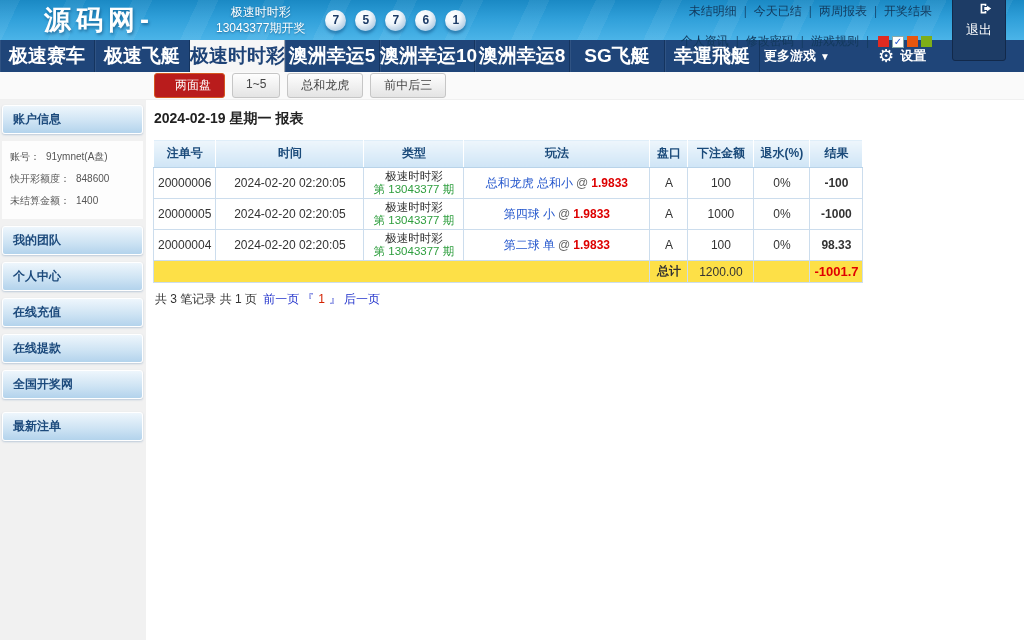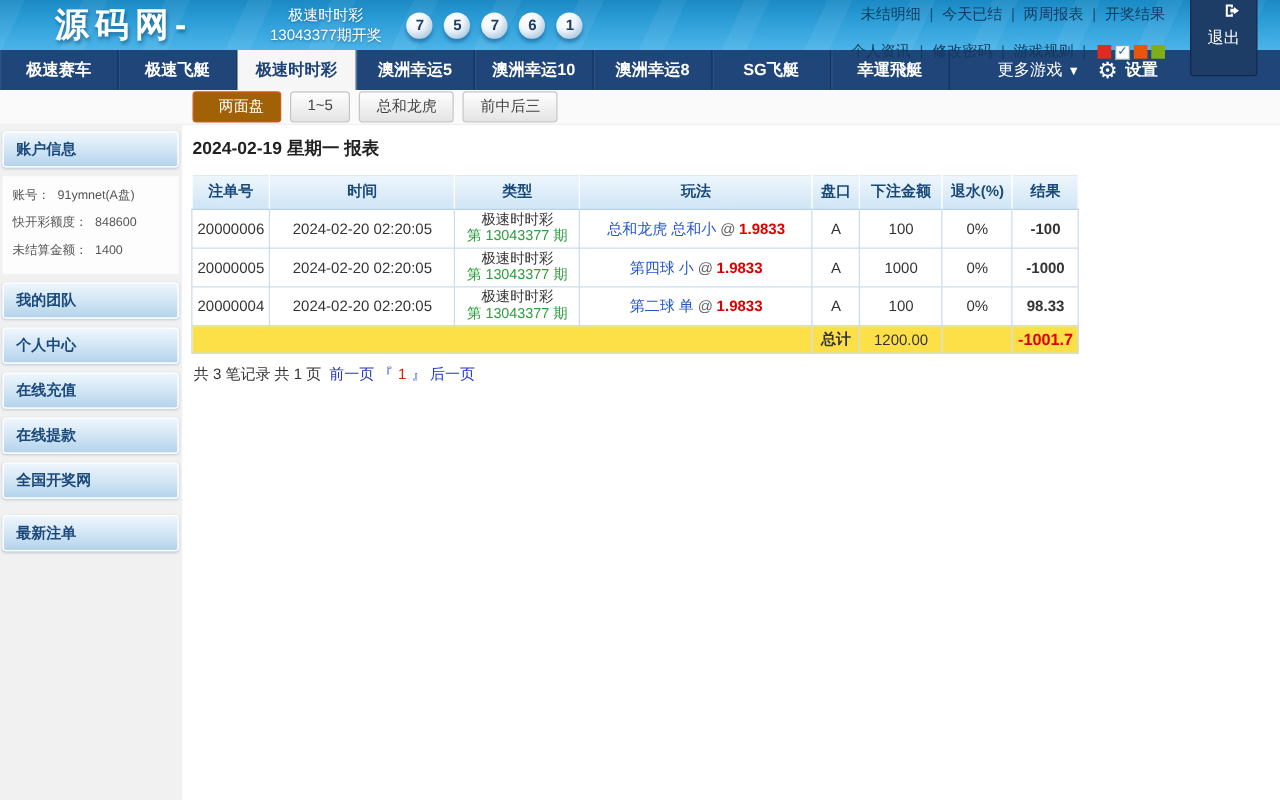--- a/index.html
+++ b/index.html
@@ -35,36 +35,36 @@
   .sq { width:11px; height:11px; display:inline-block; cursor:pointer; }
   .cbx { width:12px; height:12px; background:#fff; border:1px solid #8aa; display:inline-flex;
     align-items:center; justify-content:center; font-size:10px; color:#2255cc; cursor:pointer; line-height:1; }
   .logout-btn { margin:0 18px 0 20px; background:#1d3c66; border:1px solid #12294a; border-radius:3px;
     color:#fff; font-size:13px; padding:21px 13px; display:flex; align-items:flex-end; gap:6px;
     cursor:pointer; z-index:1; font-family:inherit;flex-direction:column; }
 
   
   .navbar { height:32px; flex:0 0 32px; background:#1f4579; display:flex; color:#fff; }
   .nav-tabs { display:flex; }
-  .nav-tab { width:95px; line-height:32px; text-align:center; font-size:13px; font-weight:bold;
+  .nav-tab { width:95px; line-height:32px; text-align:center; font-size:19px; font-weight:bold;
     cursor:pointer; border-right:1px solid rgba(0,20,50,.35); box-shadow:inset 1px 0 0 rgba(255,255,255,.08); white-space:nowrap; }
   .nav-tab.active { background:#f6f6f6; color:#1e4377; box-shadow:none; }
   .nav-right { display:flex; align-items:center; margin-left:4px; }
-  .more-games { width:100px; text-align:right; font-size:13px; font-weight:normal; cursor:pointer; }
+  .more-games { width:100px; text-align:left; font-size:13px; font-weight:bold; cursor:pointer; }
   .caret { font-size:10px; margin-left:4px; }
   .settings { display:flex; align-items:center; gap:6px; font-size:13px; font-weight:bold;
     margin-left:14px; cursor:pointer; }
   .gear { font-size:18px; line-height:1; }
 
   
   .subbar { height:28px; flex:0 0 28px; background:#fafafa; display:flex; align-items:center;
     padding-left:154px; gap:7px; border-bottom:1px solid #f0f0f0; }
   .subtab { font-size:12px; padding:3px 13px; border-radius:3px; cursor:pointer;
     background:linear-gradient(180deg,#fefefe,#e4e4e4); border:1px solid #c6c6c6; color:#444; }
-  .subtab.active { background:#a16207; border-color:#d4571f; color:#fff;padding-left:20px; }
+  .subtab.active { background:#b91c1c; border-color:#d4571f; color:#fff;padding-left:20px; }
 
   
   .content { flex:1 1 auto; display:flex; min-height:0; }
   .sidebar { width:146px; flex:0 0 146px; background:#f1f1f1; padding-top:5px; }
   .side-item { margin:0 3px 7px 2px; padding:5px 10px; font-size:12px; font-weight:bold; color:#1c4a7c;
     background:linear-gradient(180deg,#eef6fc 0%,#cfe4f4 55%,#b3d3ec 100%);
     border-radius:3px; border:1px solid #fff; box-shadow:0 1px 2px rgba(110,145,180,.4); cursor:pointer; }
   .side-item.gap-top { margin-top:13px; }
   .account-panel { margin:0 3px 7px 2px; background:#fdfdfd; padding:5px 8px 7px 8px;
     font-size:10px; color:#555; line-height:22px; }

